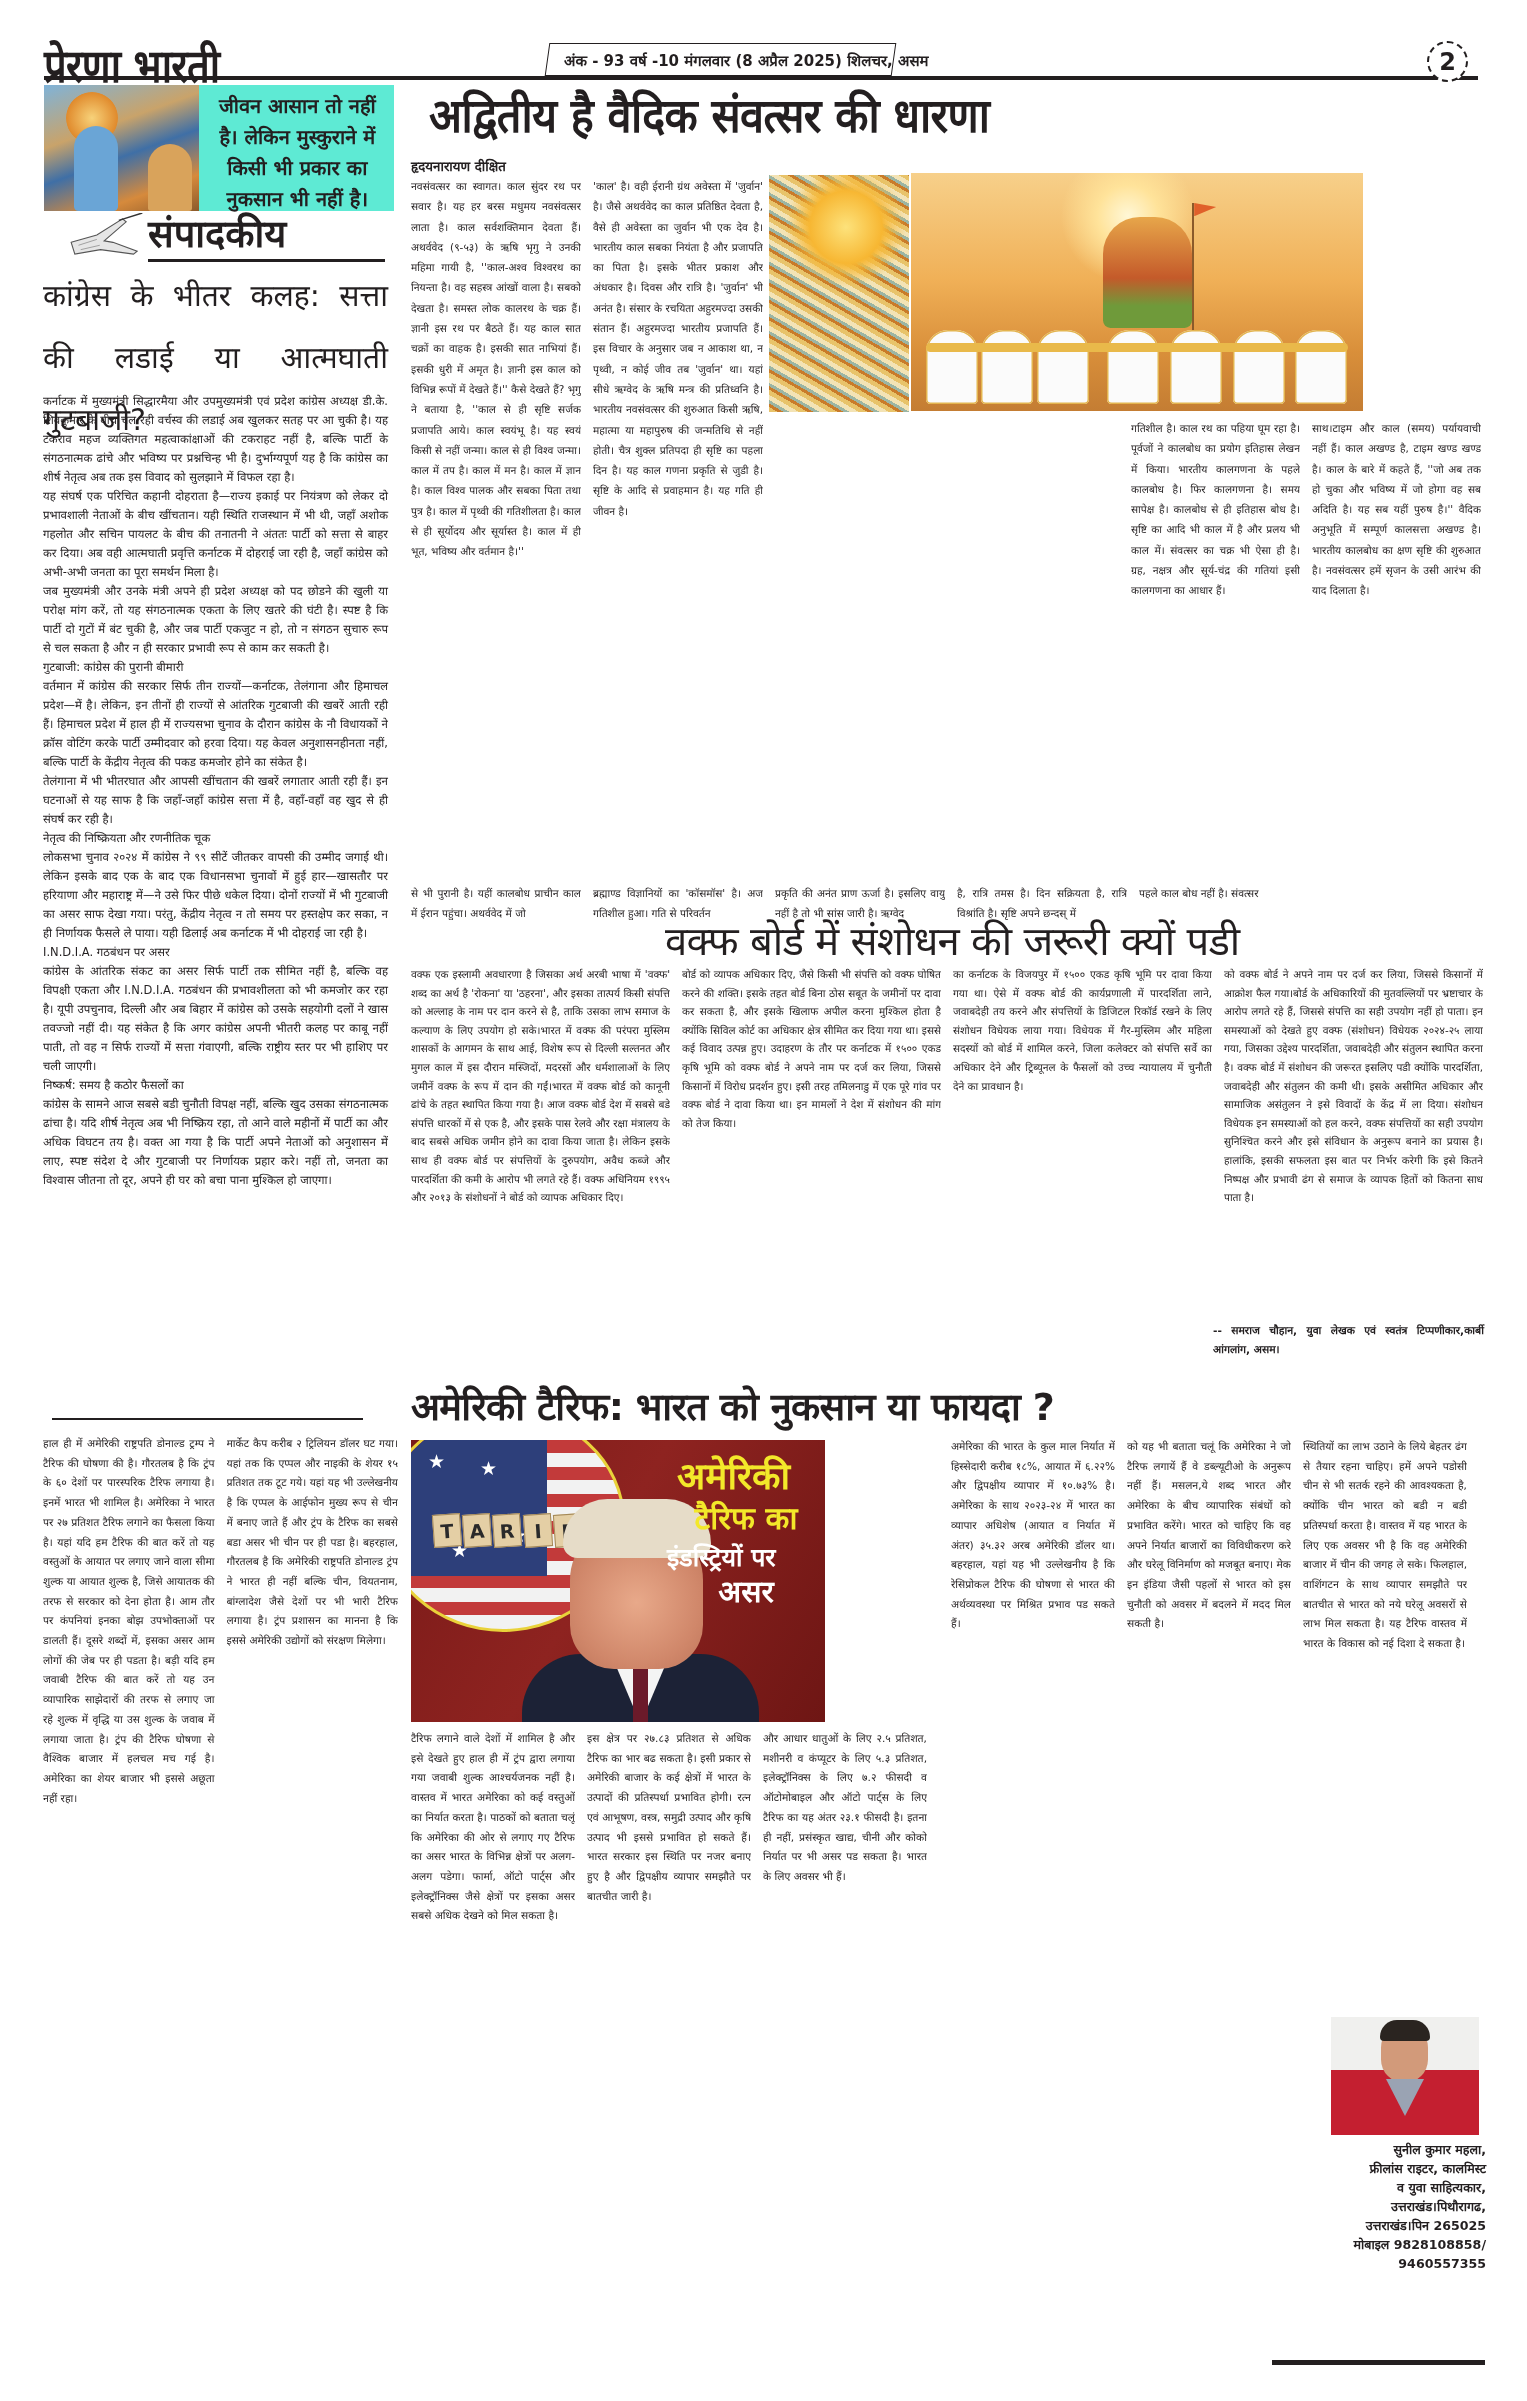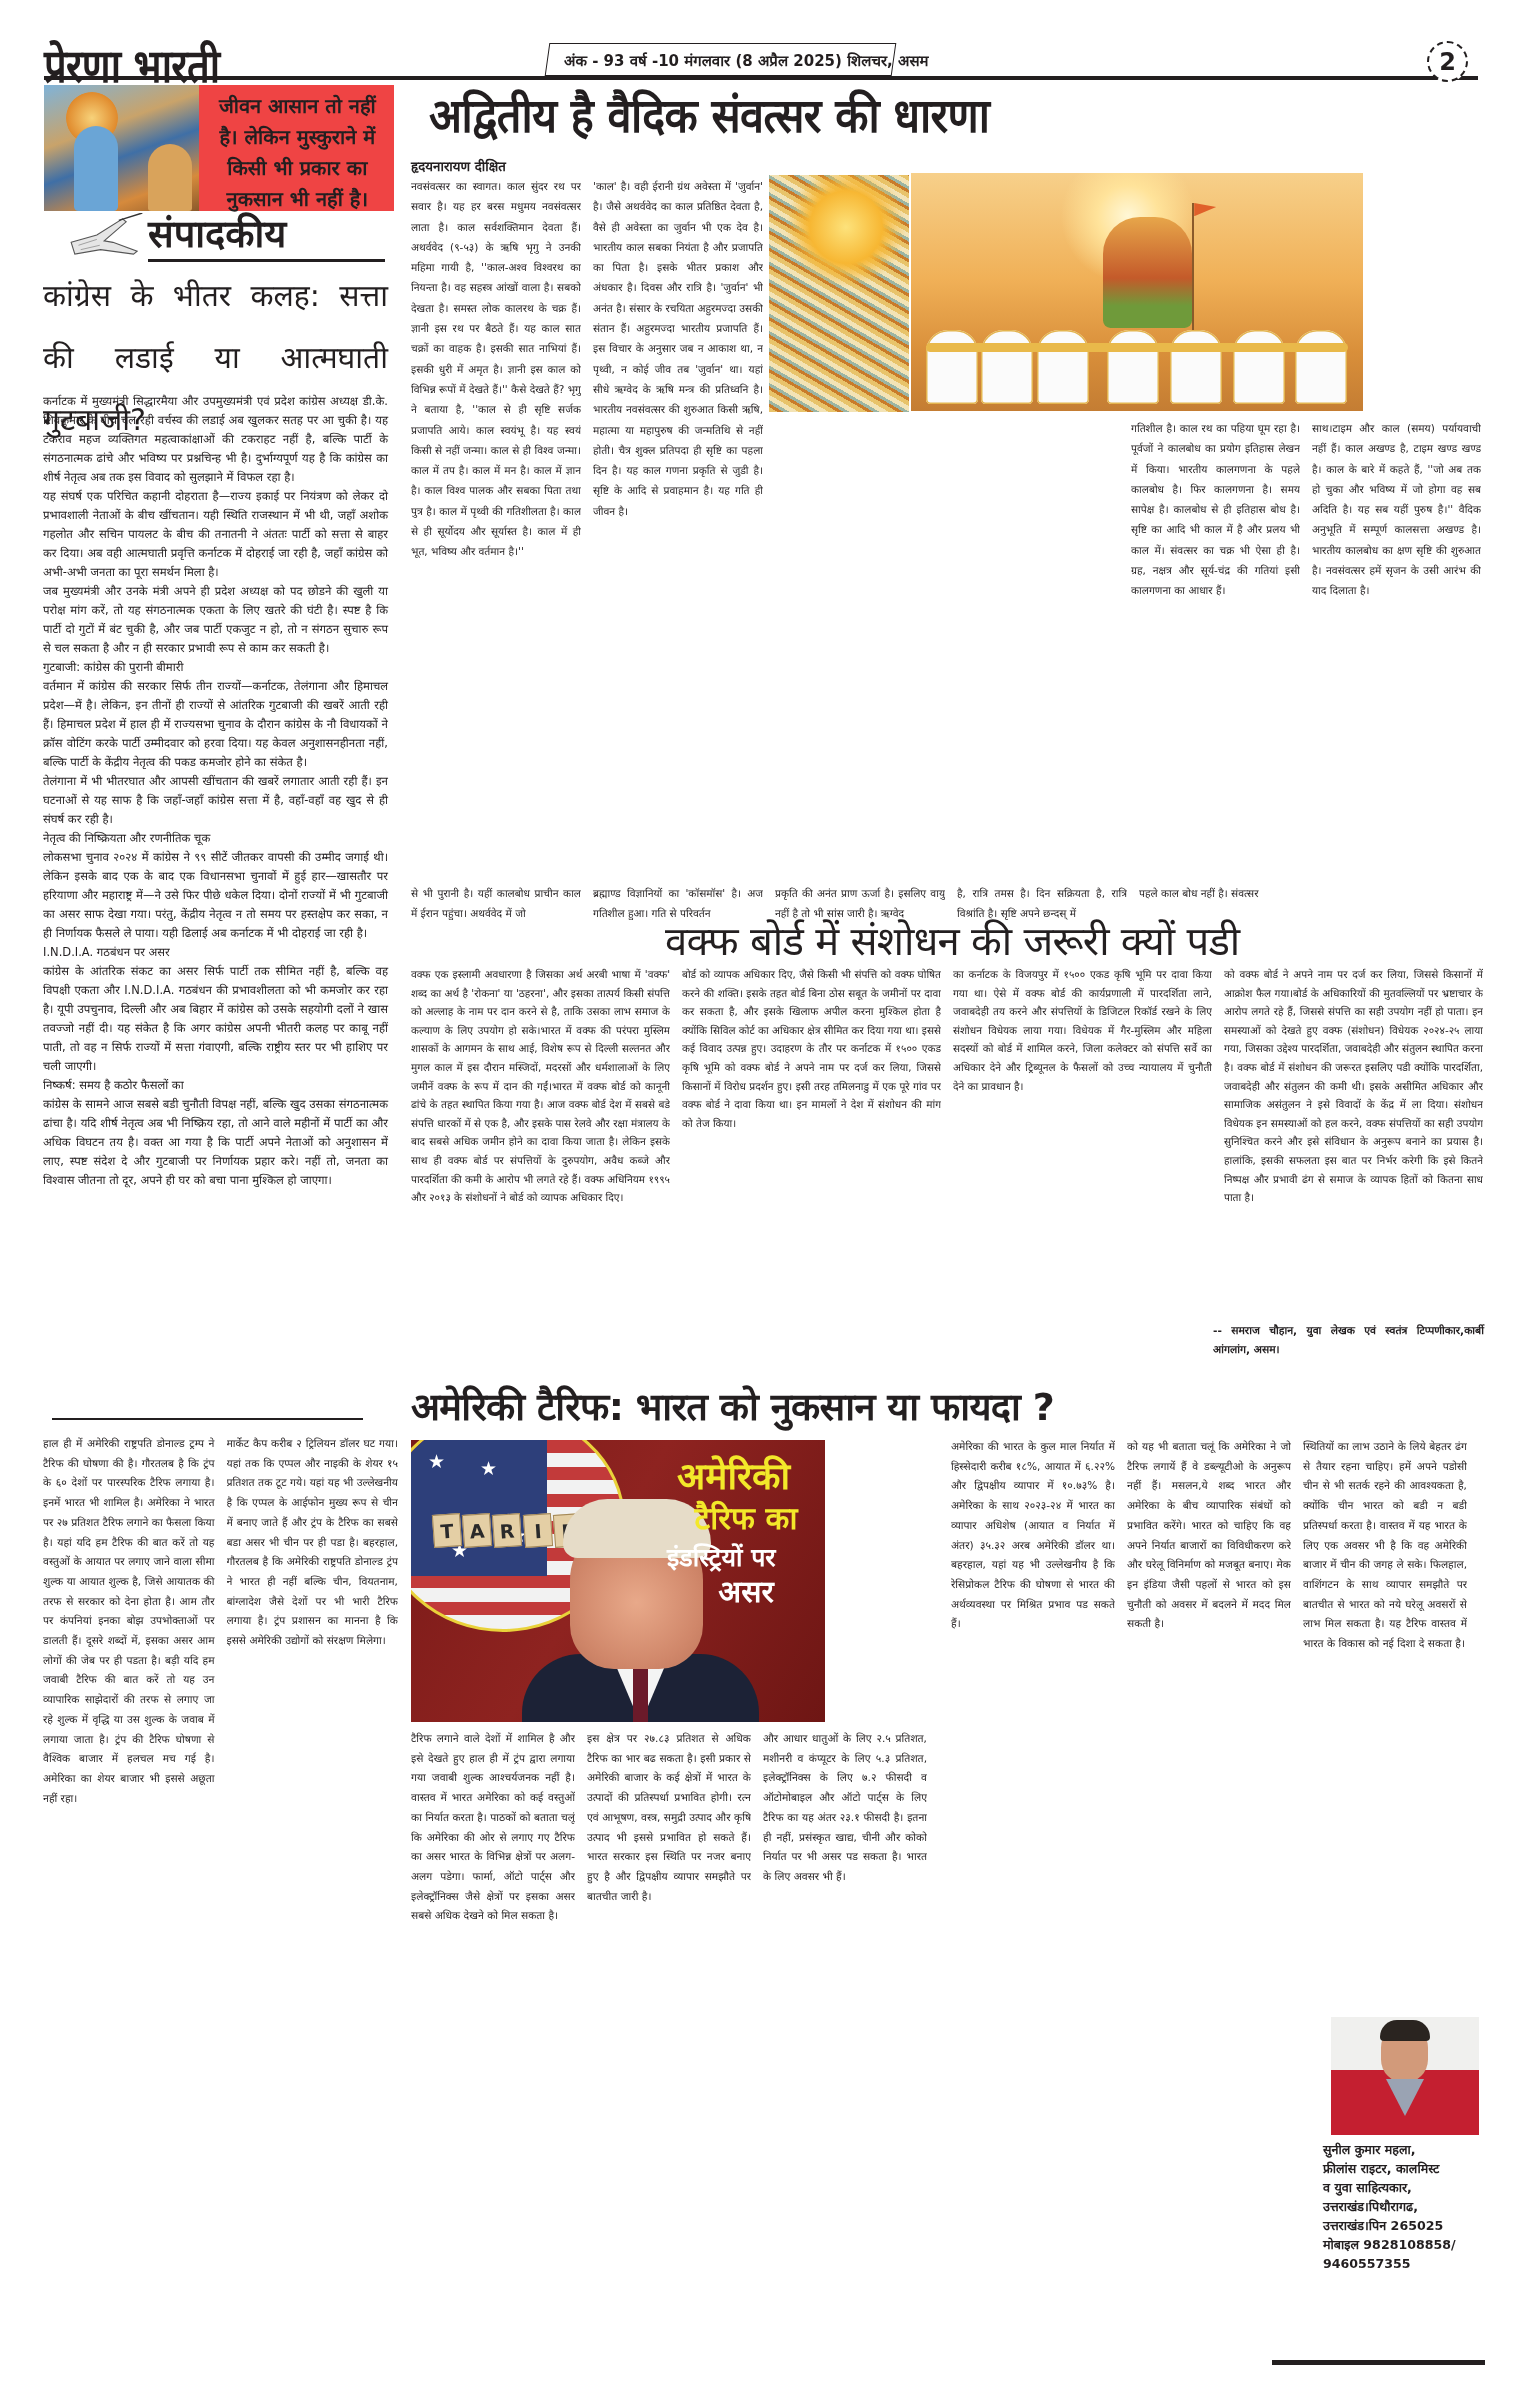--- a/index.html
+++ b/index.html
@@ -6,21 +6,21 @@
   html,body{width:1528px;height:2401px;background:#ffffff;overflow:hidden}
   body{font-family:"DejaVu Sans","Liberation Sans",sans-serif;color:#231f20;position:relative}
   .abs{position:absolute}
   
   .logo{left:44px;top:46px;font-family:"DejaVu Sans",sans-serif;font-weight:700;font-size:40px;letter-spacing:-0.7px;color:#231f20;line-height:1;transform:scaleY(1.15)}
   .mast-rule{left:44px;top:76px;width:1434px;height:3.7px;background:#231f20}
   .issue-box{left:547px;top:43px;width:347px;height:33px;border:1.5px solid #231f20;background:#fff;transform:skewX(-8deg);display:flex;align-items:center;padding-left:16.3px}
   .issue-box span{transform:skewX(8deg);font-size:15px;font-weight:700;white-space:nowrap}
   .page-num{left:1427px;top:41px;width:41px;height:41px;border-radius:50%;border:2.2px dashed #231f20;background:#fff;display:flex;align-items:center;justify-content:center;font-size:24px;font-weight:700;font-family:"DejaVu Sans",sans-serif}
   
-  .quote{left:44px;top:85px;width:350px;height:126px;background:#ef4444;display:flex}
+  .quote{left:44px;top:85px;width:350px;height:126px;background:#5eead4;display:flex}
   .quote-img{width:155px;height:126px;background:linear-gradient(160deg,#7fb3d9 0%,#c9a36a 35%,#3f6fa6 55%,#d68a3c 80%,#8b5a2b 100%);position:relative;overflow:hidden}
   .quote-img .halo{position:absolute;left:22px;top:7.4px;width:52px;height:52px;border-radius:50%;background:radial-gradient(circle,#f7d27a,#e08a2c 70%,transparent 72%)}
   .quote-img .fig{position:absolute;left:30px;top:41px;width:44px;height:85px;background:#6aa5d6;border-radius:22px 22px 4.4px 4.4px}
   .quote-img .fig2{position:absolute;left:104px;top:59px;width:44px;height:67px;background:#d9a35b;border-radius:22px 22px 3px 3px}
   .quote-text{flex:1;padding:6px 7.4px 0 9px;font-size:20px;font-weight:700;line-height:31px;text-align:center;color:#231f20}
   
   .pen-icon{left:67px;top:213px;width:78px;height:44px}
   .ed-label{left:148px;top:211px;font-size:38px;font-weight:700;line-height:46px}
   .ed-rule{left:148px;top:259px;width:237px;height:3px;background:#231f20}
   .ed-head{left:43px;top:265px;width:345px;font-size:30px;font-weight:400;line-height:62px;text-align:justify}
@@ -66,21 +66,21 @@
   .t-tie{position:absolute;left:222px;top:222px;width:15px;height:63px;background:#6b1a2a}
   .t-h1{position:absolute;left:266px;top:15px;width:148px;text-align:left;color:#f3e82a;font:700 37px "DejaVu Sans",sans-serif;line-height:44px}
   .t-h2{position:absolute;left:256px;top:59px;width:158px;text-align:center;color:#f3e82a;font:700 31px "DejaVu Sans",sans-serif;line-height:38px}
   .t-h3{position:absolute;left:256px;top:101px;width:158px;color:#ffffff;font:700 25px "DejaVu Sans",sans-serif;line-height:33px}
   .t-h4{position:absolute;left:256px;top:133px;width:158px;text-align:center;color:#ffffff;font:700 30px "DejaVu Sans",sans-serif;line-height:37px}
   .t-cols .col{font-size:10.6px;line-height:19.7px}
   .t-author-photo{left:1331px;top:2017px;width:148px;height:118px;background:linear-gradient(180deg,#f0f0ee 0,#f0f0ee 45%,#c41f30 45%,#c41f30 100%);overflow:hidden}
   .t-author-photo .head{position:absolute;left:50px;top:7.4px;width:47px;height:59px;border-radius:24px;background:#d29a7a}
   .t-author-photo .hair{position:absolute;left:49px;top:3px;width:50px;height:21px;border-radius:25px 25px 6px 6px;background:#2a2420}
   .t-author-photo .collar{position:absolute;left:55px;top:62px;width:38px;height:37px;background:#9aa3b3;clip-path:polygon(0 0,100% 0,50% 100%)}
-  .t-author{left:1323px;top:2140px;width:163px;text-align:left;font-size:12.6px;font-weight:700;line-height:19px}
+  .t-author{left:1323px;top:2140px;width:163px;text-align:right;font-size:12.6px;font-weight:700;line-height:19px}
   .foot-rule{left:1272px;top:2360px;width:213px;height:5.2px;background:#231f20}
 </style>
 </head>
 <body>
 
 <div class="abs logo">प्रेरणा भारती</div>
 <div class="abs mast-rule"></div>
 <div class="abs issue-box">
   <span>अंक - 93 वर्ष -10 मंगलवार (8 अप्रैल 2025) शिलचर, असम</span>
 </div>

